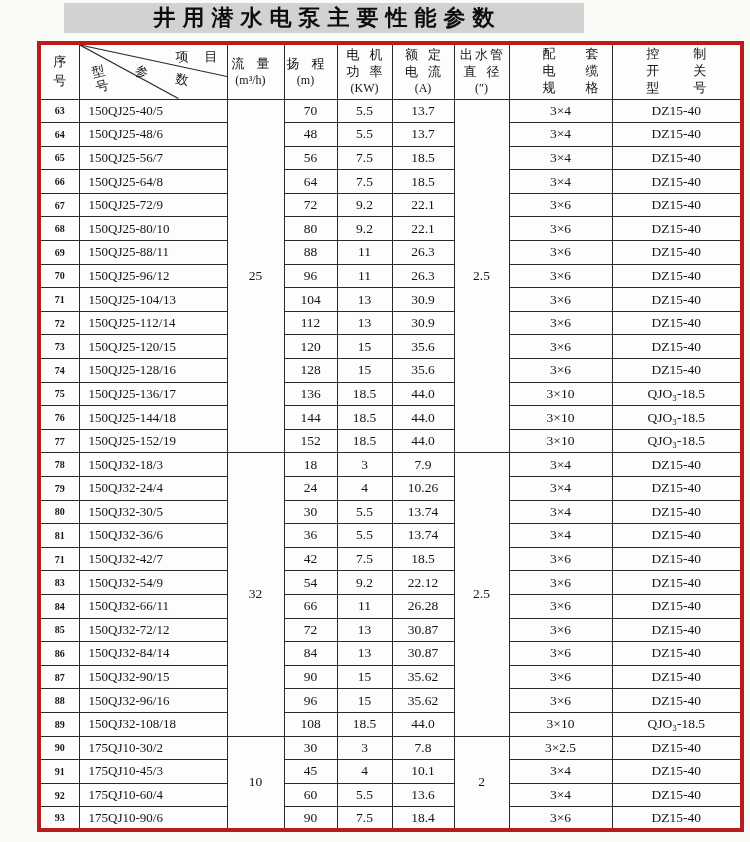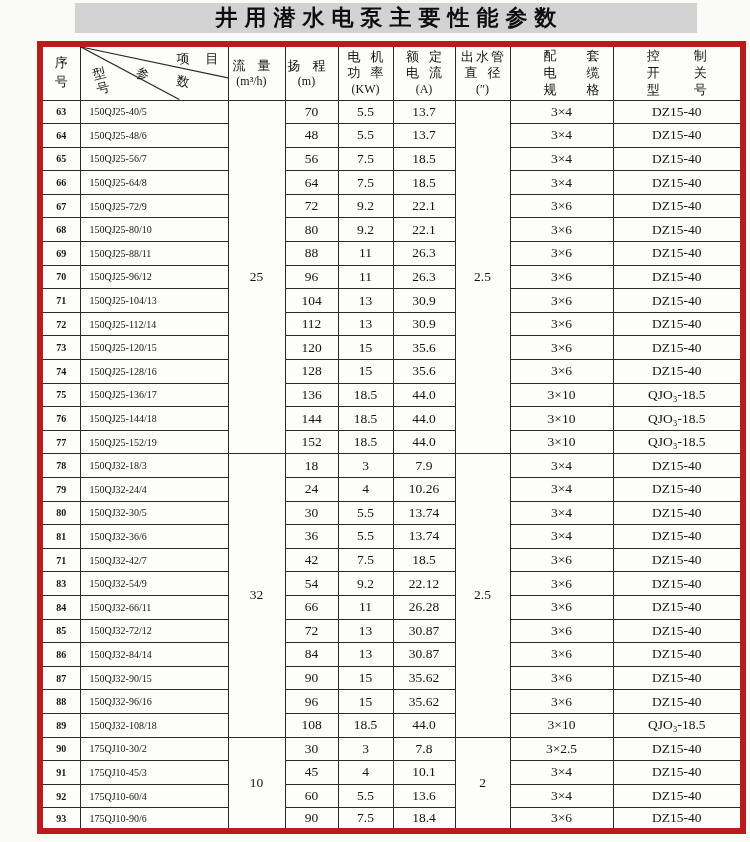--- a/index.html
+++ b/index.html
@@ -4,31 +4,31 @@
 <style>
   * { box-sizing: border-box; }
   html,body { margin:0; padding:0; }
   body {
     width:750px; height:842px; position:relative;
     background:#fafaf7;
     font-family:"Liberation Serif","DejaVu Serif",serif;
     color:#141414;
   }
   .title-bar {
-    position:absolute; left:75px; top:3px; width:622px; height:30px;
+    position:absolute; left:64px; top:3px; width:520px; height:30px;
     background:#d2d2d2;
     display:flex; align-items:center; justify-content:center;
     font-family:Liberation Serif, serif;
     font-weight:bold; font-size:22px; letter-spacing:7px; text-indent:7px;
     color:#0d0d0d;
   }
   table.pump-table {
     position:absolute; left:37px; top:41px; width:703px;
     border-collapse:collapse; table-layout:fixed;
-    border:6px solid #b91c1c;
+    border:4px solid #b91c1c;
     background:#fdfdfb;
   }
   th, td {
     border:1px solid #2a2a2a;
     text-align:center; vertical-align:middle;
     padding:0; overflow:hidden;
     font-size:13.5px; font-weight:normal;
   }
   thead tr { height:56px; }
   tbody tr { height:23.6px; }
@@ -51,21 +51,21 @@
   
   th.h-diag { position:relative; padding:16px; }
   .diag-svg { position:absolute; left:0; top:0; width:100%; height:100%; }
   .diag-svg line { stroke:#2a2a2a; stroke-width:1.2; }
   .d-item  { position:absolute; top:3px;  right:9px;  letter-spacing:16px; margin-right:-16px; }
   .d-param { position:absolute; top:17px; left:57px;  letter-spacing:28px;
              transform:rotate(11deg); transform-origin:0 0; }
   .d-model { position:absolute; top:19px; left:9px; width:15px;
              word-break:break-all; line-height:15px;
              transform:rotate(-14deg); transform-origin:50% 0; }
-  td.c-model { text-align:left; padding-left:9px; font-size:10px; }
+  td.c-model { text-align:left; padding-left:9px; font-size:13px; }
   td.c-no { font-size:10px;font-weight:bold; }
 </style>
 </head>
 <body>
 
 <div class="title-bar">井用潜水电泵主要性能参数</div>
 
 <table class="pump-table">
   <colgroup>
     <col style="width:40px">

